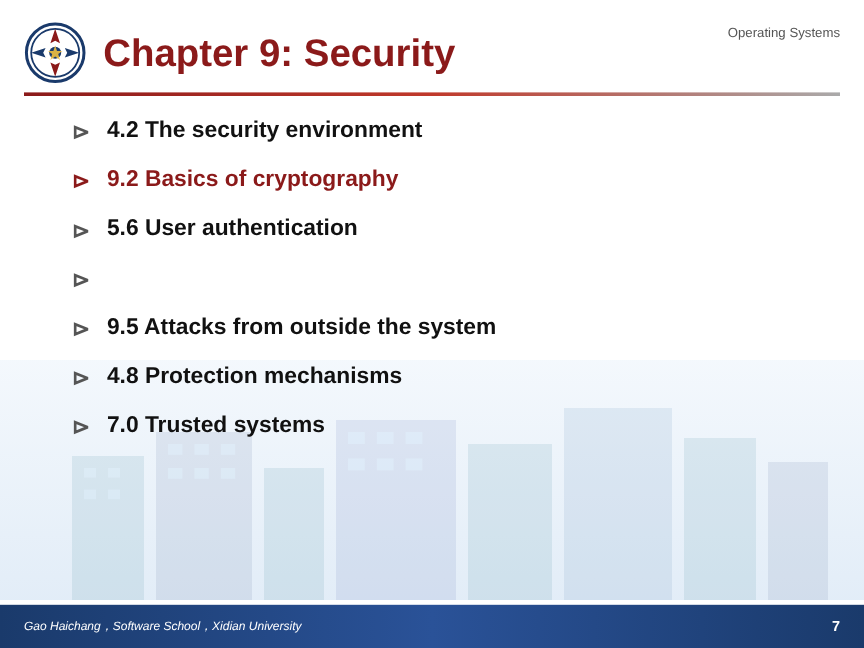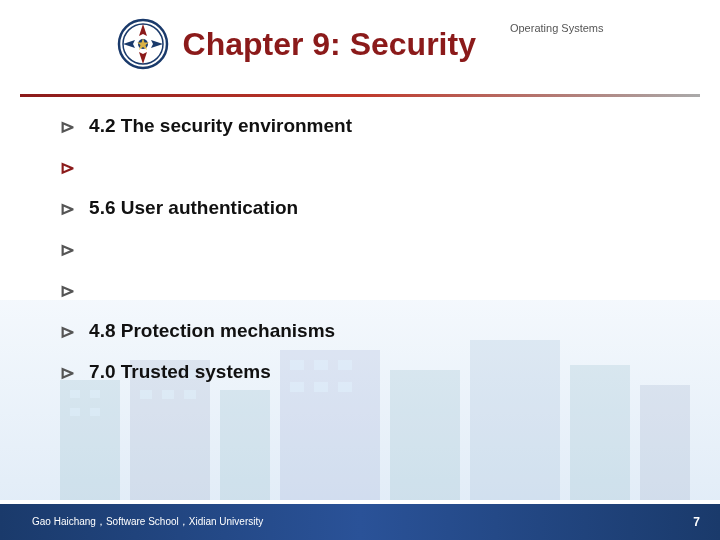--- a/index.html
+++ b/index.html
@@ -28,24 +28,24 @@
       right: 0;
       height: 200px;
       background: linear-gradient(to bottom, rgba(180,210,240,0.15), rgba(160,195,230,0.3));
       z-index: 0;
     }
 
     
     .header {
       position: relative;
       z-index: 2;
-      padding: 18px 20px 24px 20px;
+      padding: 18px 20px 7px 20px;
       display: flex;
       align-items: center;
-      justify-content: center;
+      justify-content: space-between;
     }
 
     .header-left {
       display: flex;
       align-items: center;
       gap: 14px;
     }
 
     .logo {
       width: 52px;
@@ -119,21 +119,21 @@
       display: flex;
       align-items: center;
       justify-content: space-between;
       padding: 0 20px;
       z-index: 3;
     }
 
     .footer-text {
       color: #fff;
       font-size: 10px;
-      margin-left: 12px;
+      font-style: italic;
     }
 
     .footer-page {
       color: #fff;
       font-size: 12px;
       font-weight: bold;
     }
   </style>
 </head>
 <body>
@@ -194,30 +194,32 @@
 
   <div class="divider"></div>
 
   <div class="content">
   <div class="toc-item">
         <span class="bullet">⊳</span>
         <span>4.2 The security environment</span>
       </div>
       <div class="toc-item highlighted">
         <span class="bullet">⊳</span>
+        <span>9.2 Basics of cryptography</span>
       </div>
       <div class="toc-item">
         <span class="bullet">⊳</span>
         <span>5.6 User authentication</span>
       </div>
       <div class="toc-item">
         <span class="bullet">⊳</span>
       </div>
       <div class="toc-item">
         <span class="bullet">⊳</span>
+        <span>9.5 Attacks from outside the system</span>
       </div>
       <div class="toc-item">
         <span class="bullet">⊳</span>
         <span>4.8 Protection mechanisms</span>
       </div>
       <div class="toc-item">
         <span class="bullet">⊳</span>
         <span>7.0 Trusted systems</span>
       </div>
     </div>

